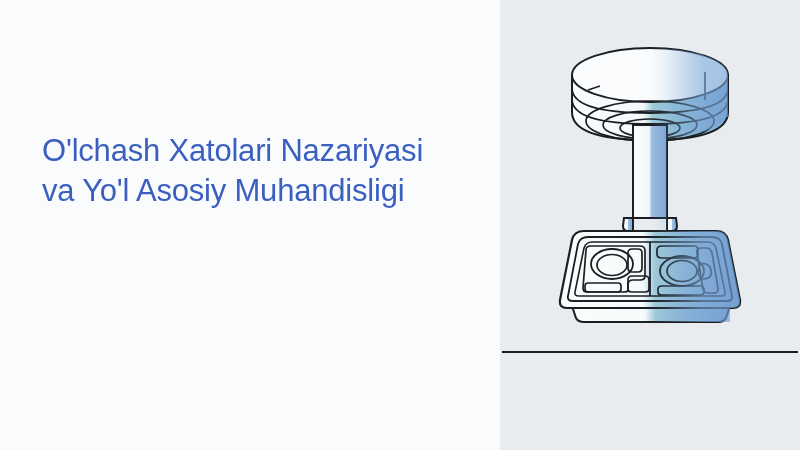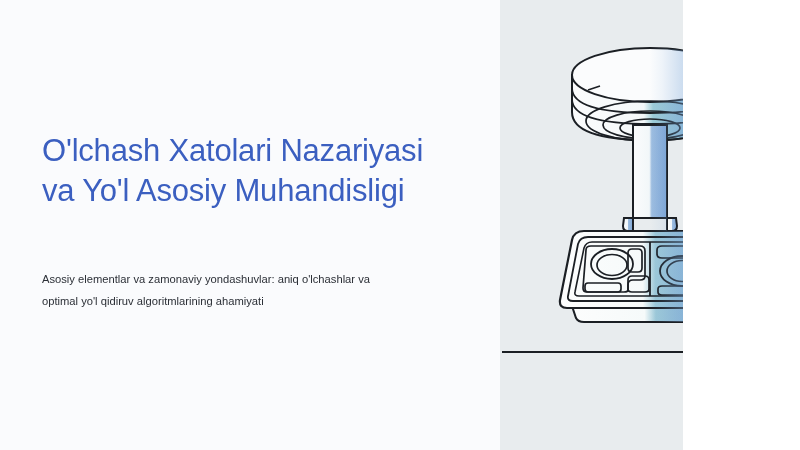--- a/index.html
+++ b/index.html
@@ -7,21 +7,21 @@
     margin: 0;
     padding: 0;
     background: #ffffff;
   }
   body {
     font-family: "Liberation Sans", "DejaVu Sans", sans-serif;
   }
 
   .slide {
     position: relative;
-    width: 683px;
+    width: 800px;
     height: 450px;
     overflow: hidden;
     background: #fafbfc;
   }
 
   
   .left-panel {
     position: absolute;
     left: 0;
     top: 0;
@@ -89,26 +89,20 @@
 
   <div class="left-panel">
 
     <div class="title-block">
       <h1 class="slide-title">
         <span>O'lchash Xatolari Nazariyasi</span><br>
         <span>va Yo'l Asosiy Muhandisligi</span>
       </h1>
     </div>
 
-    <div class="subtitle-block">
-      <p class="slide-subtitle">
-        <span>Asosiy elementlar va zamonaviy yondashuvlar: aniq o'lchashlar va</span><br>
-        <span>optimal yo'l qidiruv algoritmlarining ahamiyati</span>
-      </p>
-    </div>
 
   </div>
 
   <div class="right-panel">
 
     <svg class="illustration" viewBox="0 0 300 450" xmlns="http://www.w3.org/2000/svg">
 
       <defs>
 
         <linearGradient id="blueWash" x1="0" y1="0" x2="1" y2="0">

